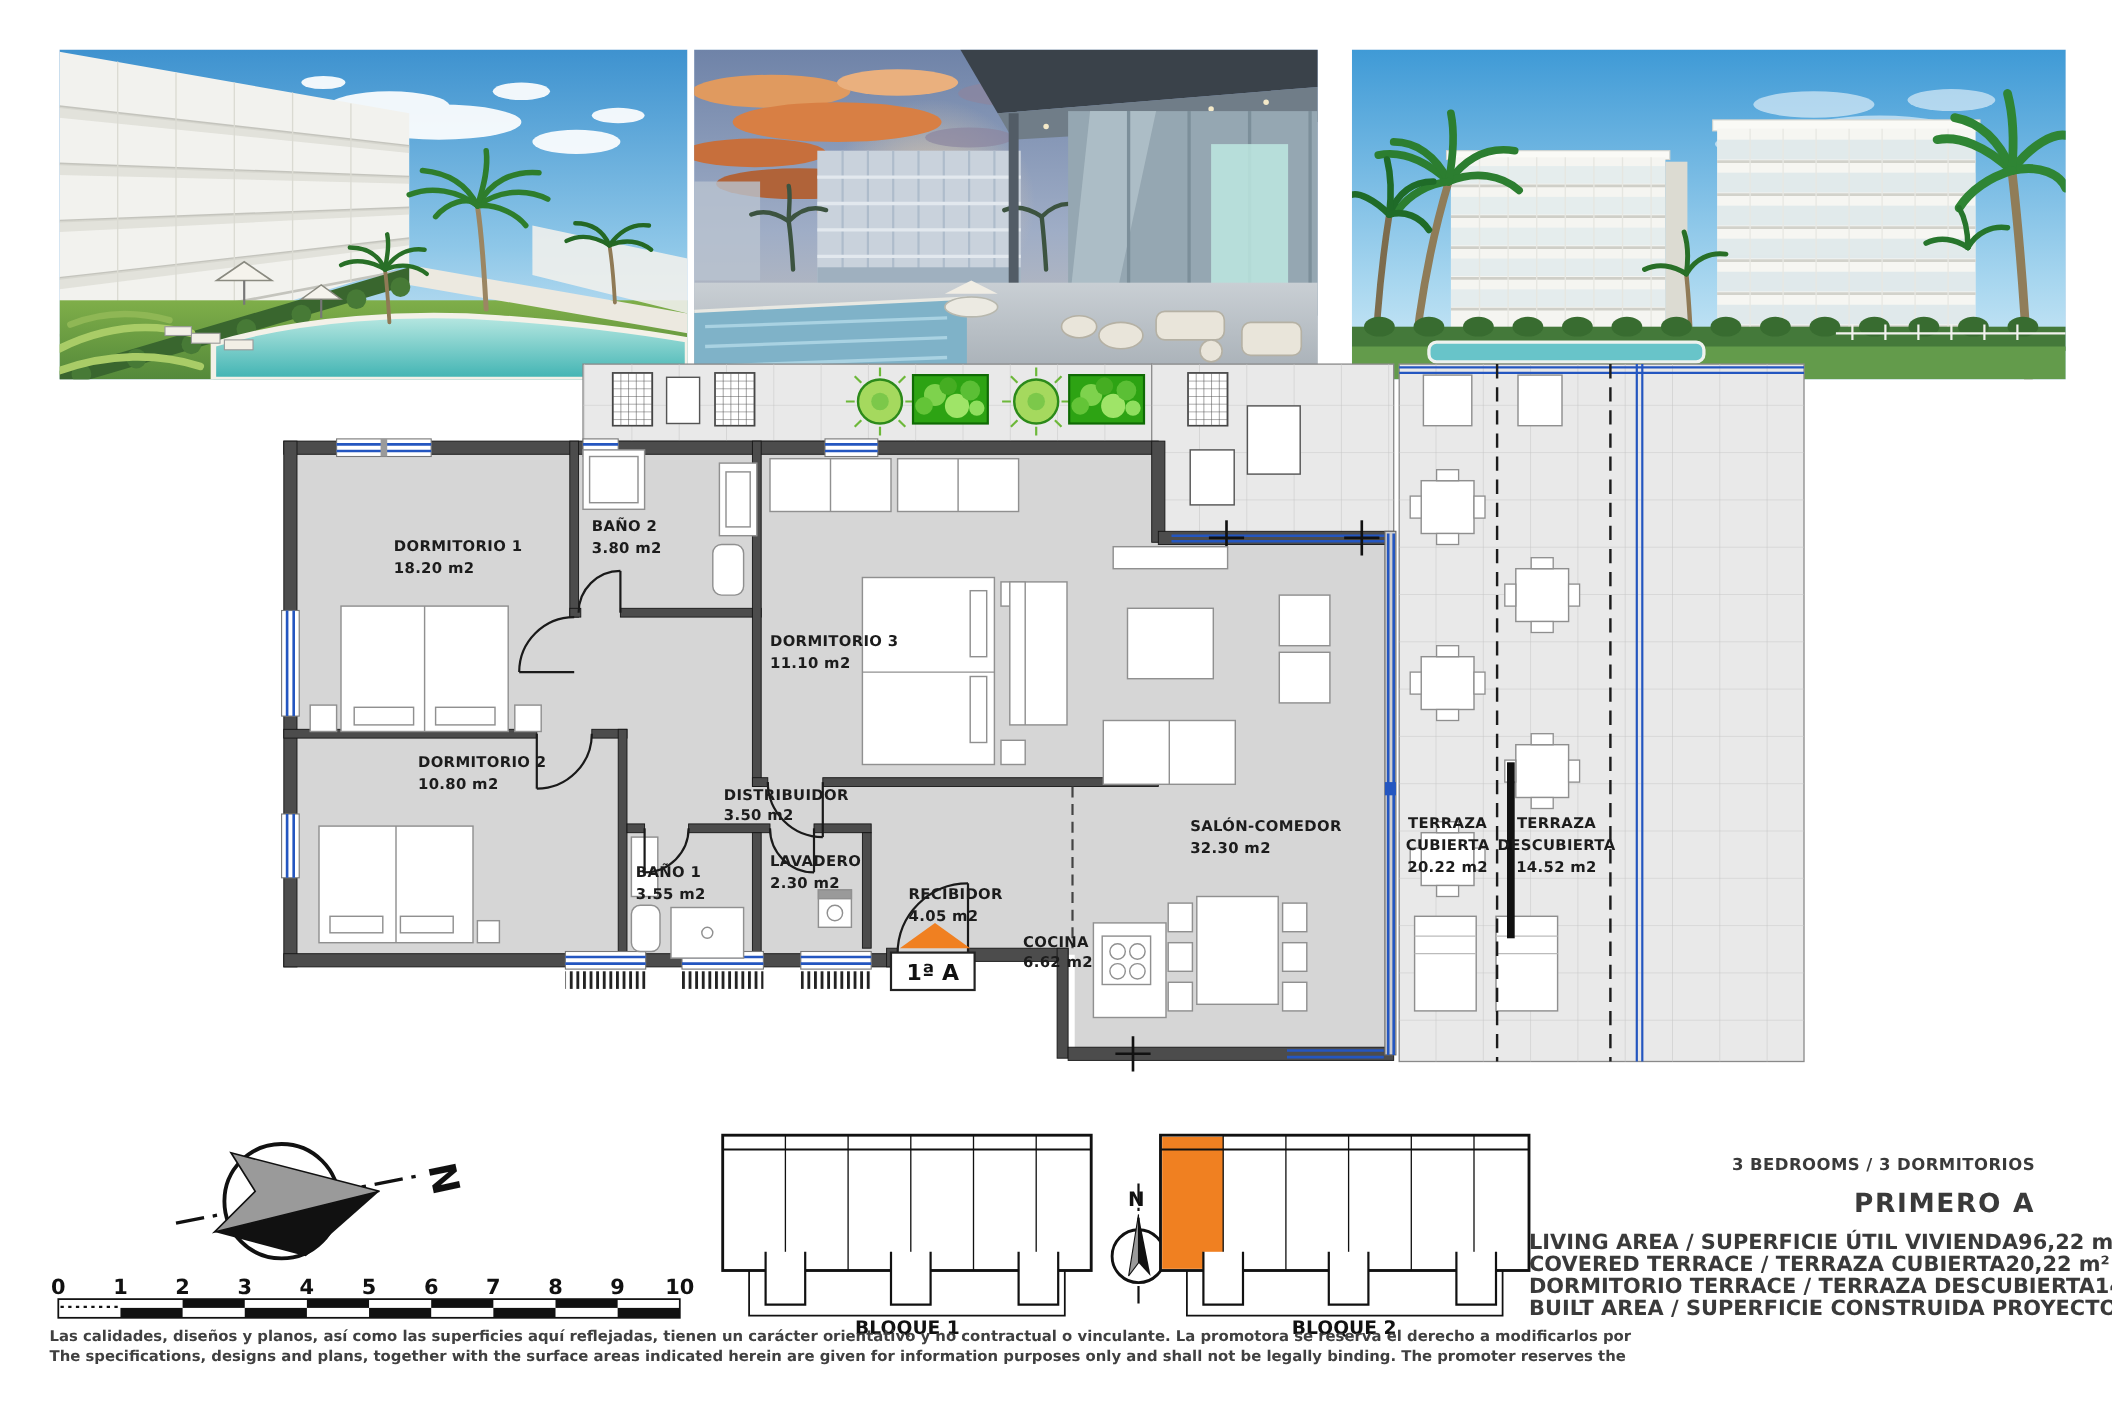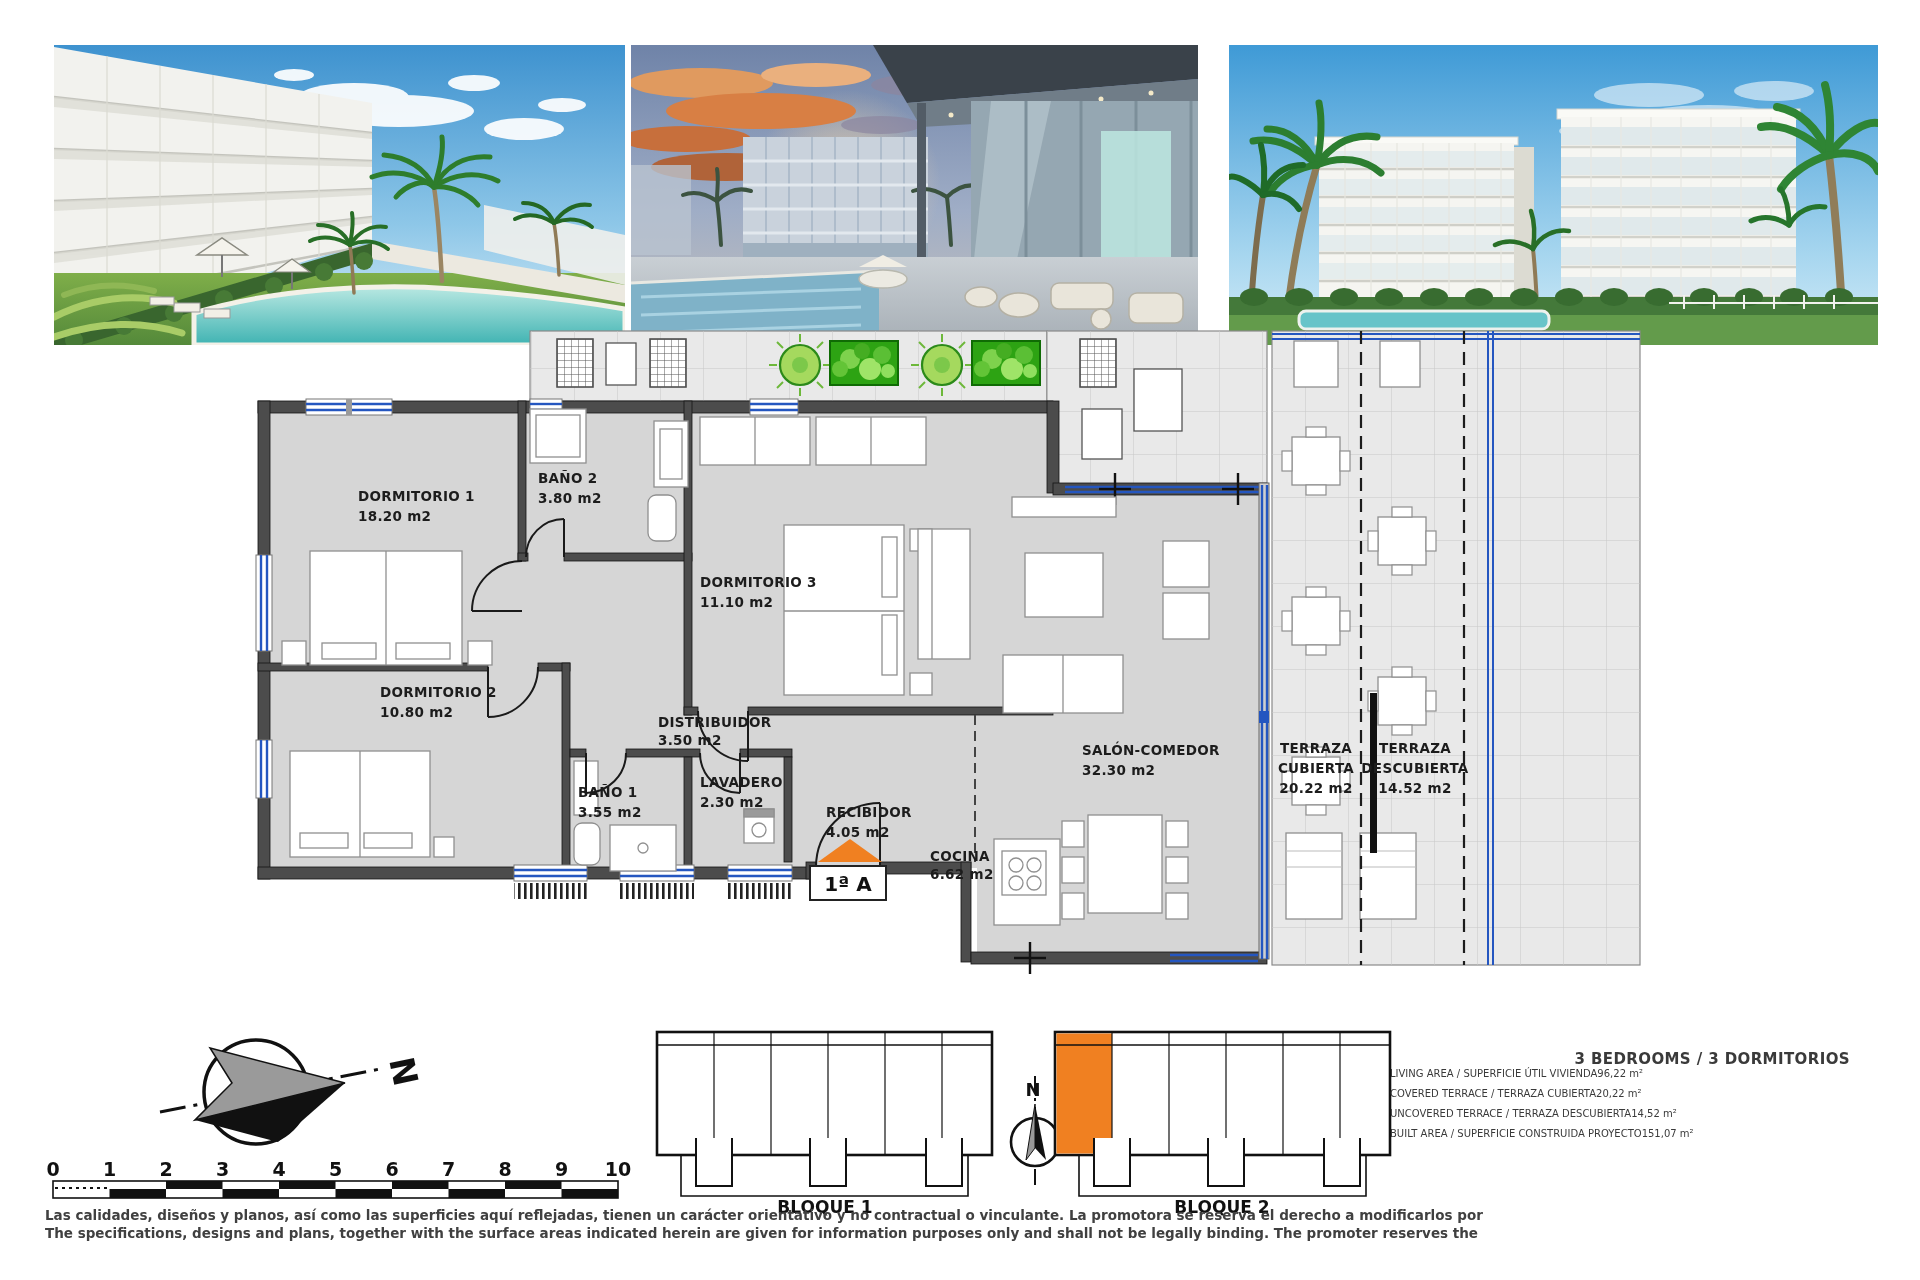--- a/index.html
+++ b/index.html
@@ -6,21 +6,21 @@
   html,body{margin:0;padding:0;background:#888;}
   .page{position:relative;width:1920px;height:1280px;background:#ffffff;overflow:hidden;
         font-family:"DejaVu Sans",sans-serif;}
   .abs{position:absolute;}
   .photo{position:absolute;top:45px;height:300px;overflow:hidden;background:#cde;}
   svg text{font-family:"DejaVu Sans",sans-serif;}
   .planlabel{font-weight:bold;fill:#1c1c1c;font-size:13.5px;letter-spacing:.3px;}
   .details{position:absolute;top:1050px;right:70px;width:460px;color:#3a3a3a;text-align:right;}
   .details .hdr{font-size:15px;font-weight:bold;letter-spacing:.4px;margin-left:44px;}
   .details .unit{font-size:24px;font-weight:bold;letter-spacing:1.5px;margin-top:12px;margin-bottom:10px;}
-  .details .row{display:flex;justify-content:flex-start;height:20px;font-size:10px;font-weight:normal;}
+  .details .row{display:flex;justify-content:space-between;height:20px;font-size:19px;font-weight:bold;}
   .details .row .lbl{white-space:nowrap;}
   .details .row .val{white-space:nowrap;}
   .disclaimer{position:absolute;left:45px;top:1206px;width:1560px;color:#404040;
               font-size:13.5px;font-weight:bold;line-height:18.4px;}
   .disclaimer div{white-space:nowrap;}
 </style>
 </head>
 <body>
 
 <div class="page">
@@ -820,30 +820,31 @@
         <path d="M 1168 118 V 166 H 1204 V 118" fill="none" stroke="#111" stroke-width="2"></path>
         <rect x="1284" y="118" width="36" height="48" fill="#fff"></rect>
         <path d="M 1284 118 V 166 H 1320 V 118" fill="none" stroke="#111" stroke-width="2"></path>
       </g>
       <text x="1182" y="193" text-anchor="middle" font-size="17" font-weight="bold" fill="#111">BLOQUE 2</text>
     </g>
   </svg>
 
   <div class="details">
     <div class="hdr">3 BEDROOMS / 3 DORMITORIOS</div>
+    <div class="unit">PRIMERO A</div>
     <div class="row">
       <span class="lbl">LIVING AREA / SUPERFICIE ÚTIL VIVIENDA</span>
       <span class="val">96,22 m²</span>
     </div>
     <div class="row">
       <span class="lbl">COVERED TERRACE / TERRAZA CUBIERTA</span>
       <span class="val">20,22 m²</span>
     </div>
     <div class="row">
-      <span class="lbl">UNCOVERED TERRACE / TERRAZA DESCUBIERTA</span>
+      <span class="lbl">DORMITORIO TERRACE / TERRAZA DESCUBIERTA</span>
       <span class="val">14,52 m²</span>
     </div>
     <div class="row">
       <span class="lbl">BUILT AREA / SUPERFICIE CONSTRUIDA PROYECTO</span>
       <span class="val">151,07 m²</span>
     </div>
   </div>
 
   <div class="disclaimer">
     <div>Las calidades, diseños y planos, así como las superficies aquí reflejadas, tienen un carácter orientativo y no contractual o vinculante. La promotora se reserva el derecho a modificarlos por</div>

